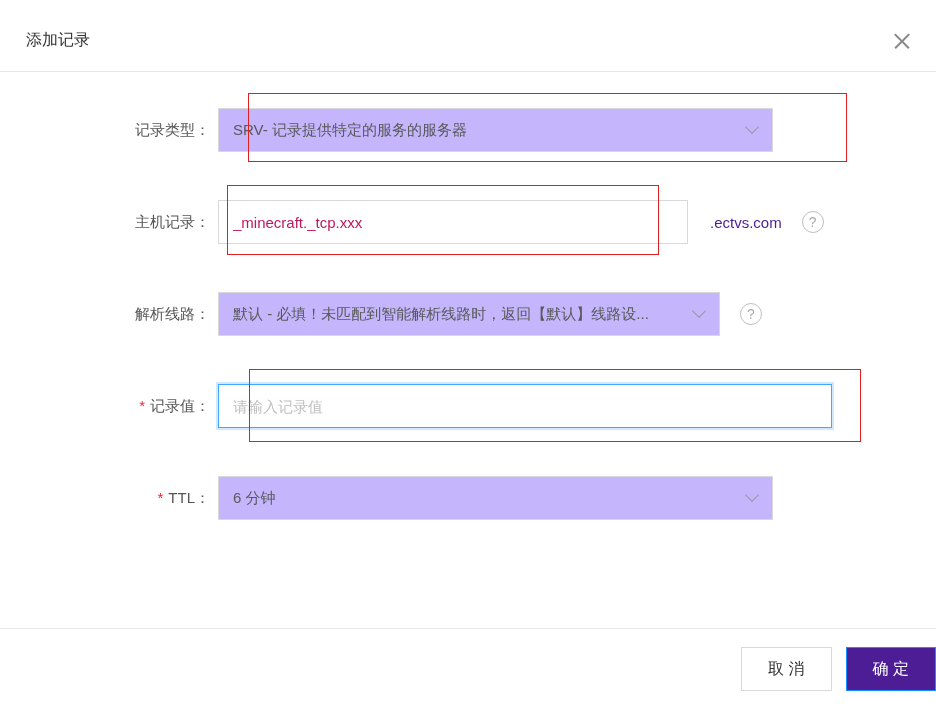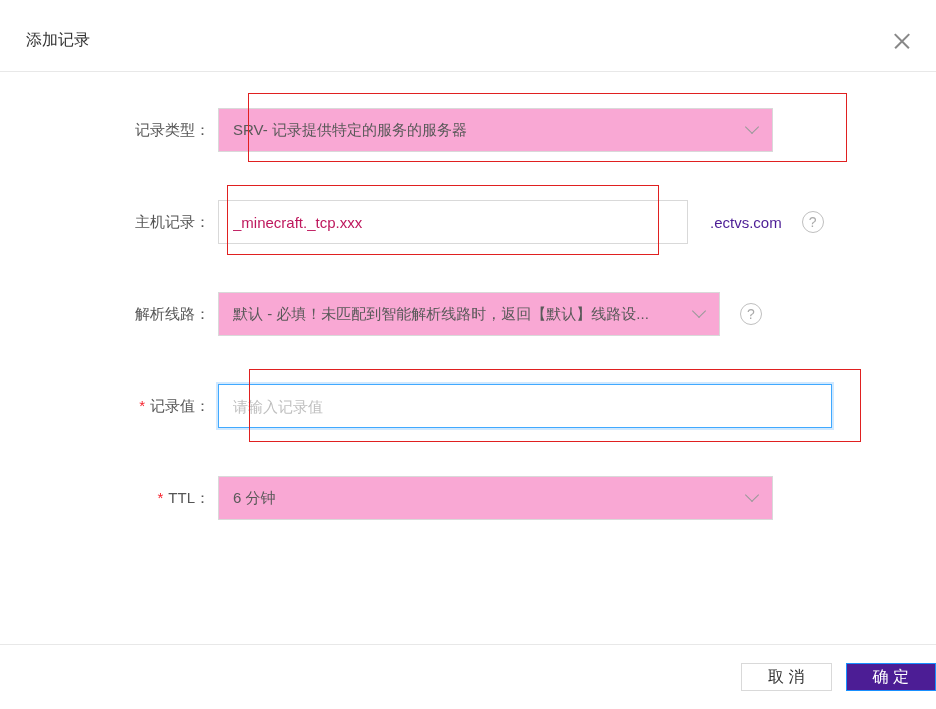--- a/index.html
+++ b/index.html
@@ -91,21 +91,21 @@
     }
     .input-text::placeholder {
       color: #bfbfbf;
     }
     .input-select {
       height: 44px;
       border: 1px solid #d9d9d9;
       padding: 0 40px 0 14px;
       font-size: 15px;
       color: #595959;
-      background: #f9a8d4;
+      background: #c4b5fd;
       position: relative;
       display: flex;
       align-items: center;
       cursor: pointer;
     }
     .input-select .select-text {
       white-space: nowrap;
       overflow: hidden;
       text-overflow: ellipsis;
     }
@@ -197,21 +197,21 @@
       bottom: 0;
       left: 0;
       right: 0;
       border-top: 1px solid #e8e8e8;
       padding: 18px 0 18px 0;
       display: flex;
       justify-content: flex-end;
       background: #fff;
     }
     .btn {
-      height: 28px;
+      height: 44px;
       padding: 0 26px;
       font-size: 16px;
       border: 1px solid #d9d9d9;
       background: #fff;
       color: #333;
       cursor: pointer;
       display: flex;
       align-items: center;
       justify-content: center;
       margin-left: 14px;

